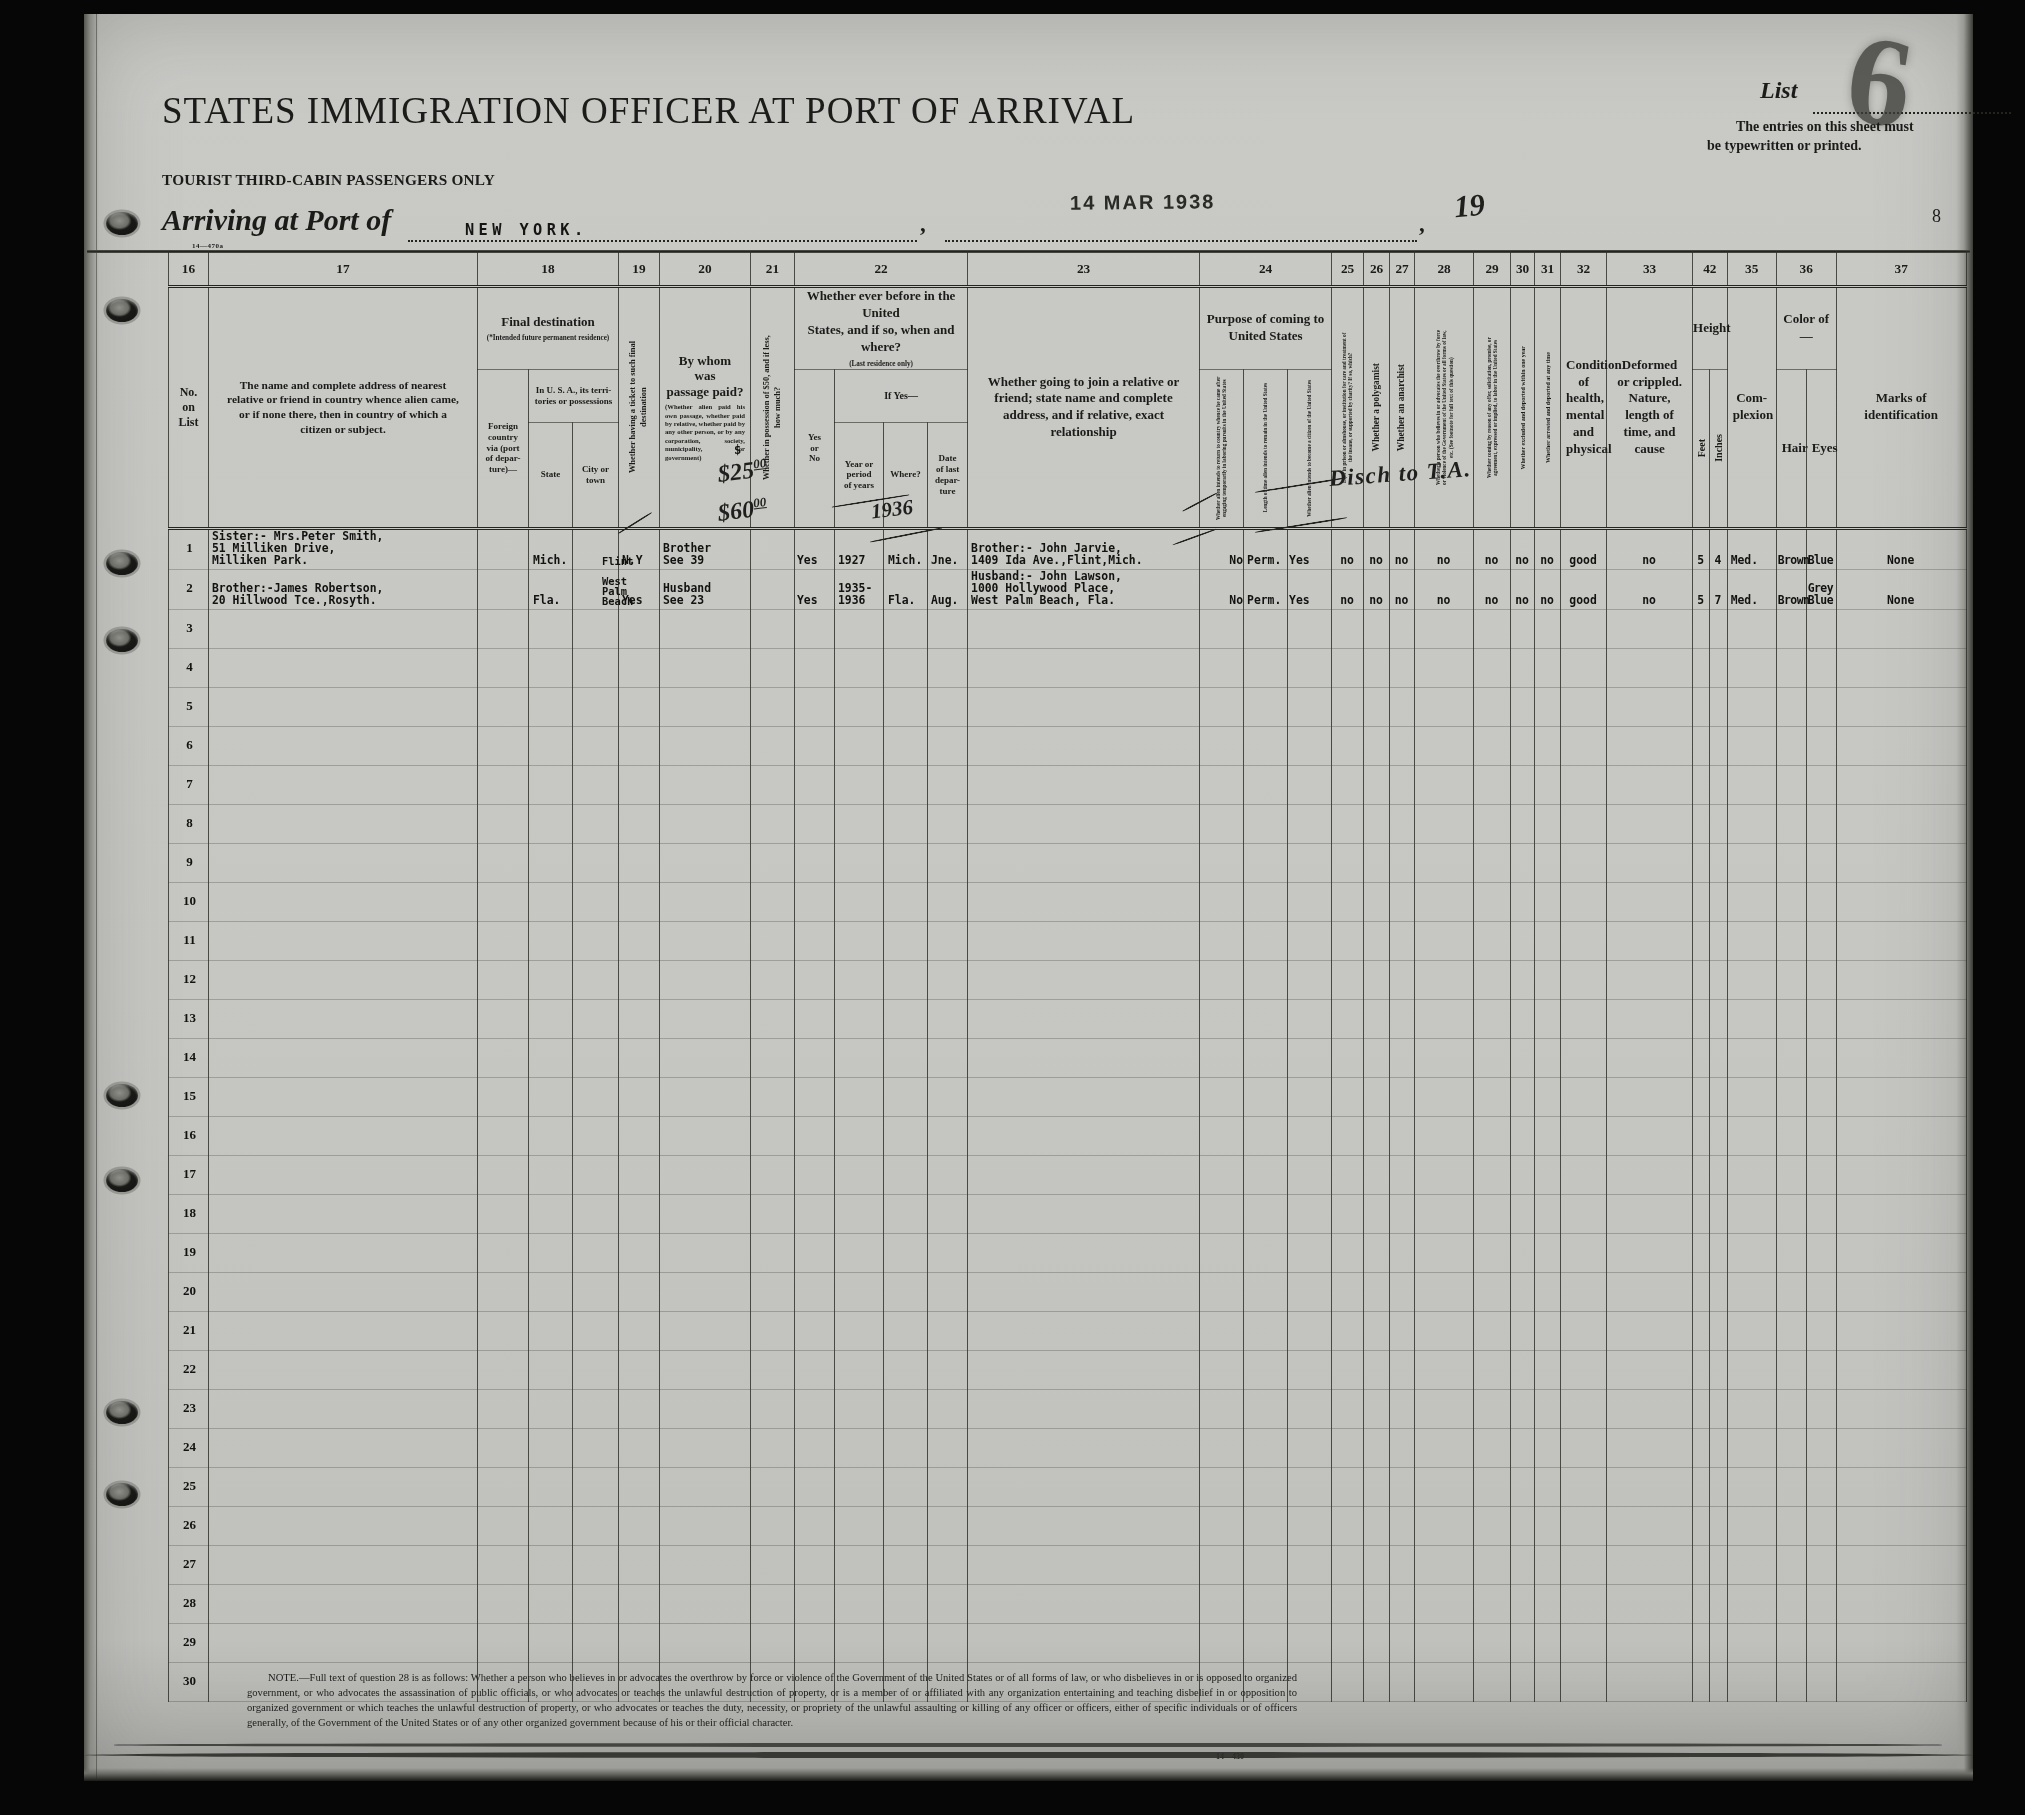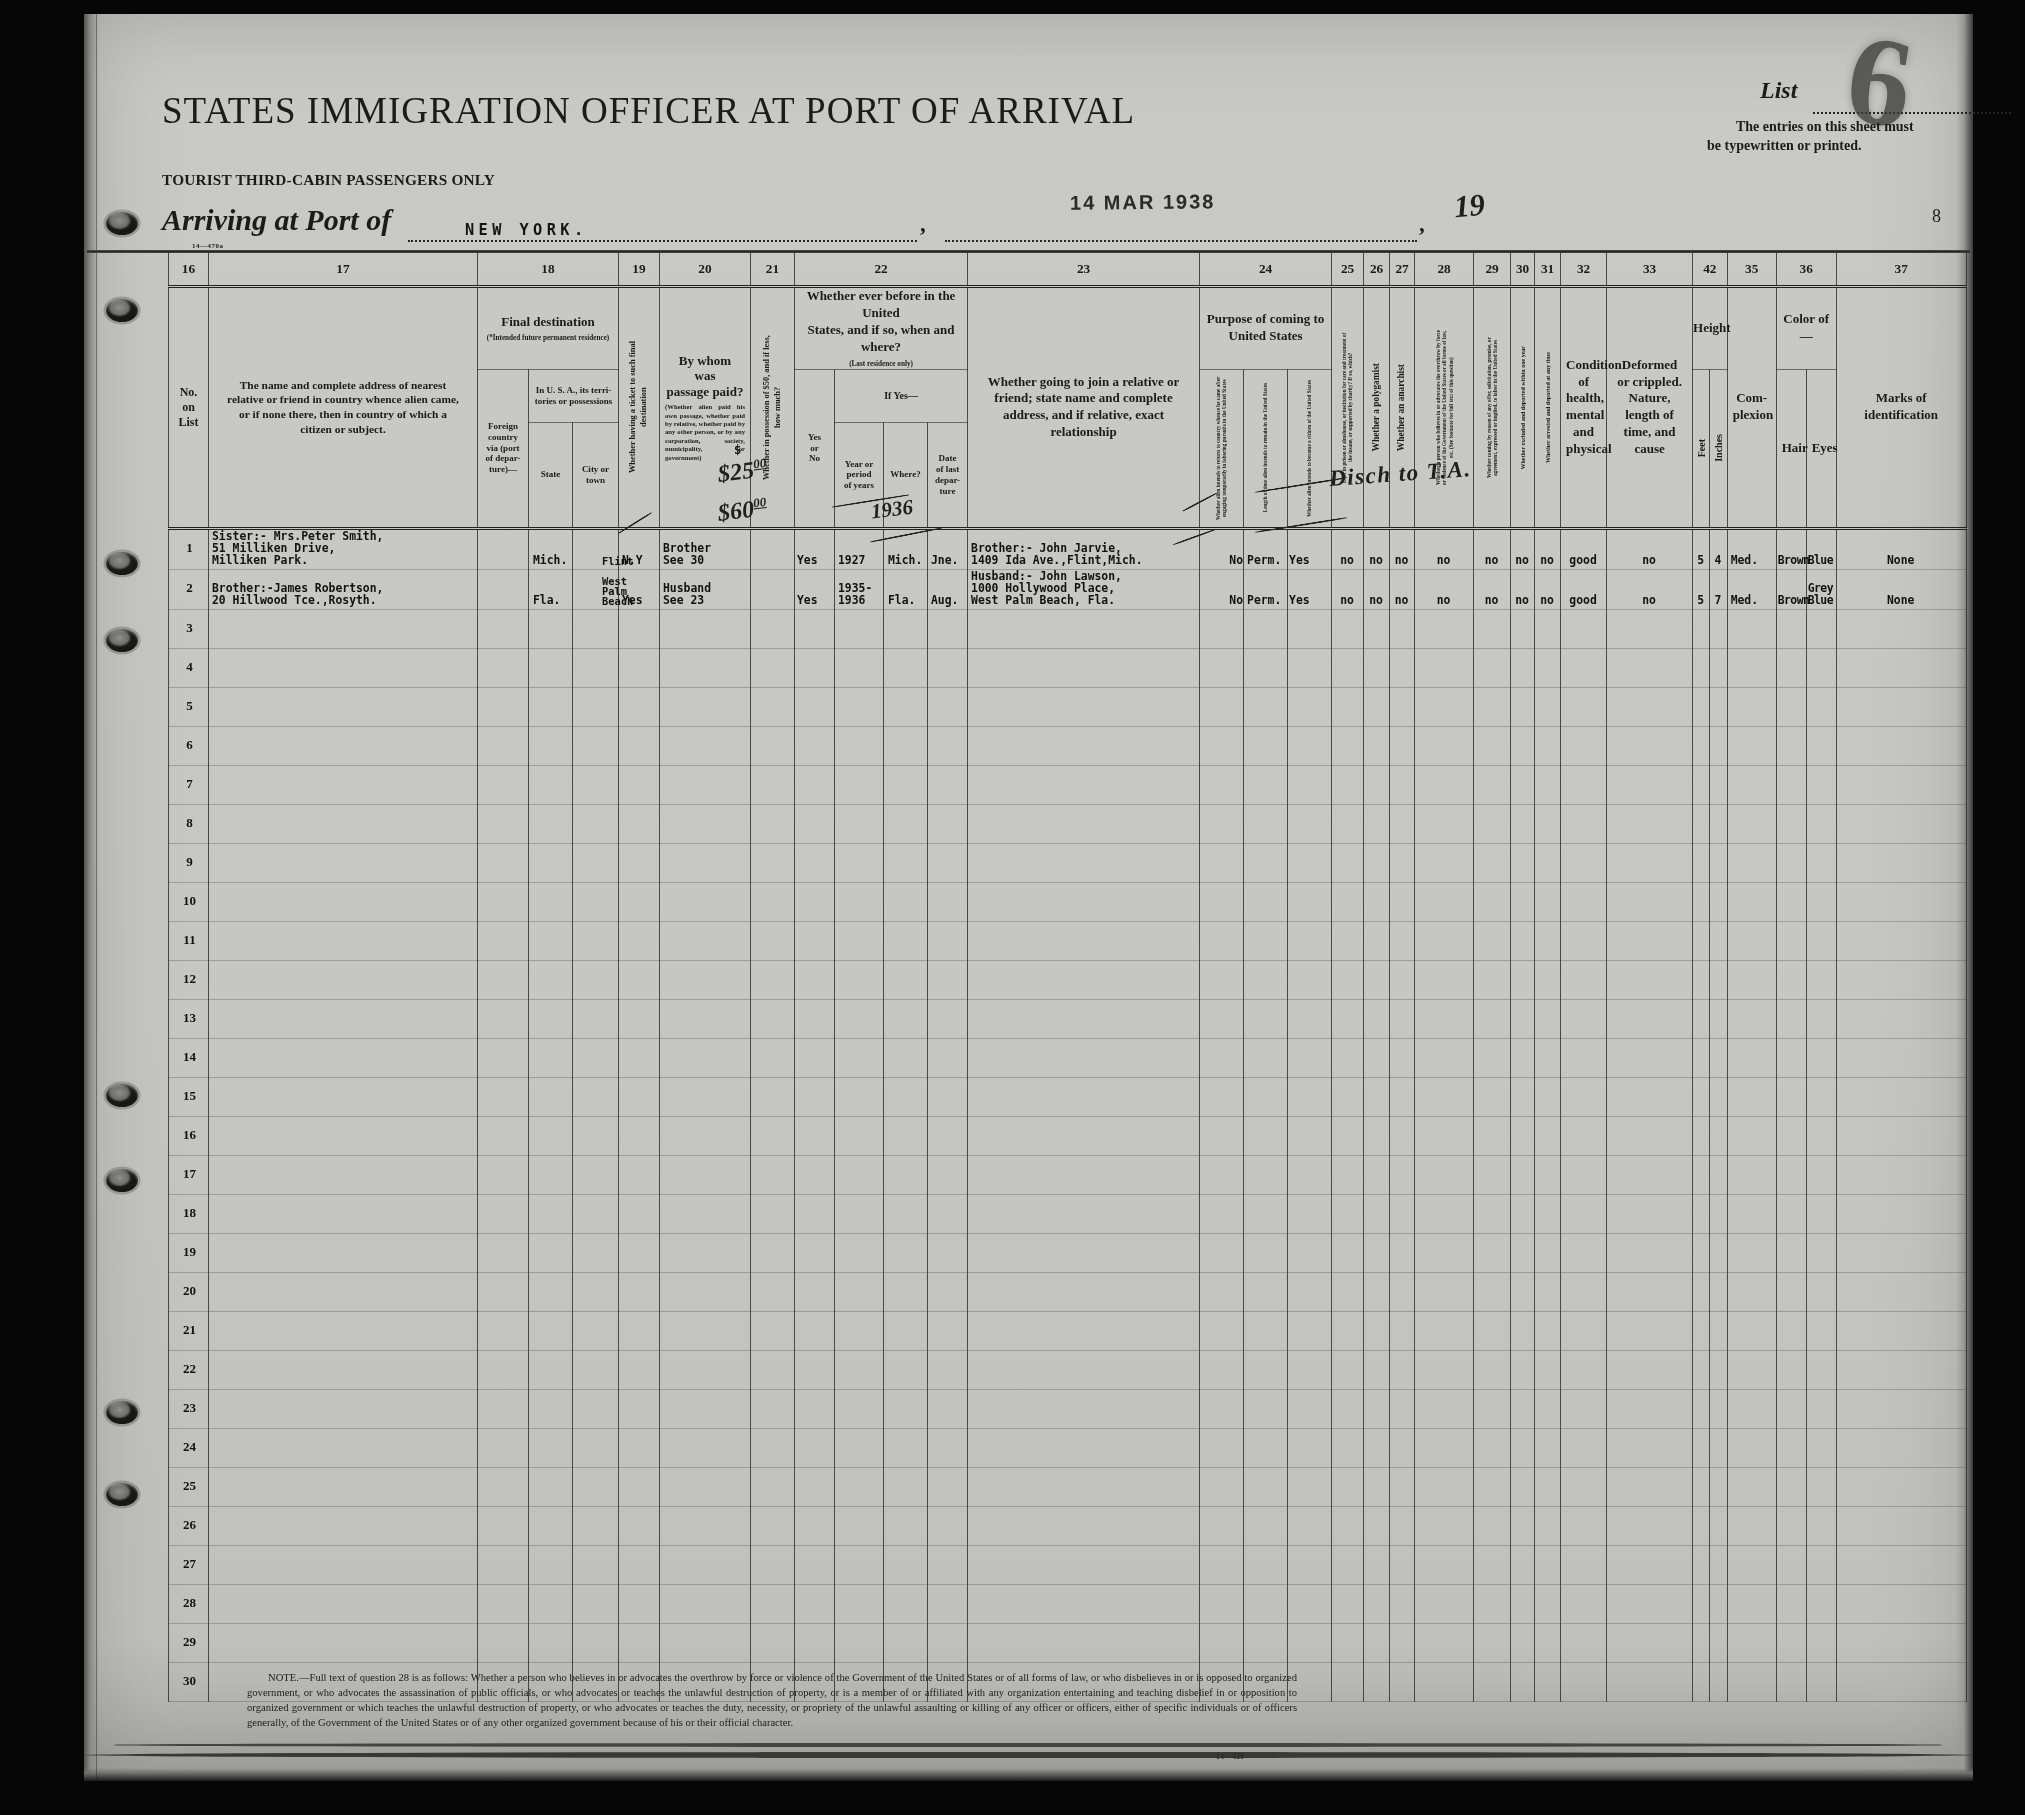--- a/index.html
+++ b/index.html
@@ -330,21 +330,21 @@
           <tr>
             <td class="c-no">1</td>
             <td class="c-relative">Sister:- Mrs.Peter Smith,
 51 Milliken Drive,
 Milliken Park.</td>
             <td class="c-fc"></td>
             <td class="c-state">Mich.</td>
             <td class="c-city">Flint</td>
             <td class="c-ticket">N.Y</td>
             <td class="c-paid">Brother
-See 30</td>
+See 39</td>
             <td class="c-fifty"></td>
             <td class="c-yesno">Yes</td>
             <td class="c-year">1927</td>
             <td class="c-where">Mich.</td>
             <td class="c-date">Jne.</td>
             <td class="c-join">Brother:- John Jarvie,
 1409 Ida Ave.,Flint,Mich.</td>
             <td class="c-p1">No</td>
             <td class="c-p2">Perm.</td>
             <td class="c-p3">Yes</td>

